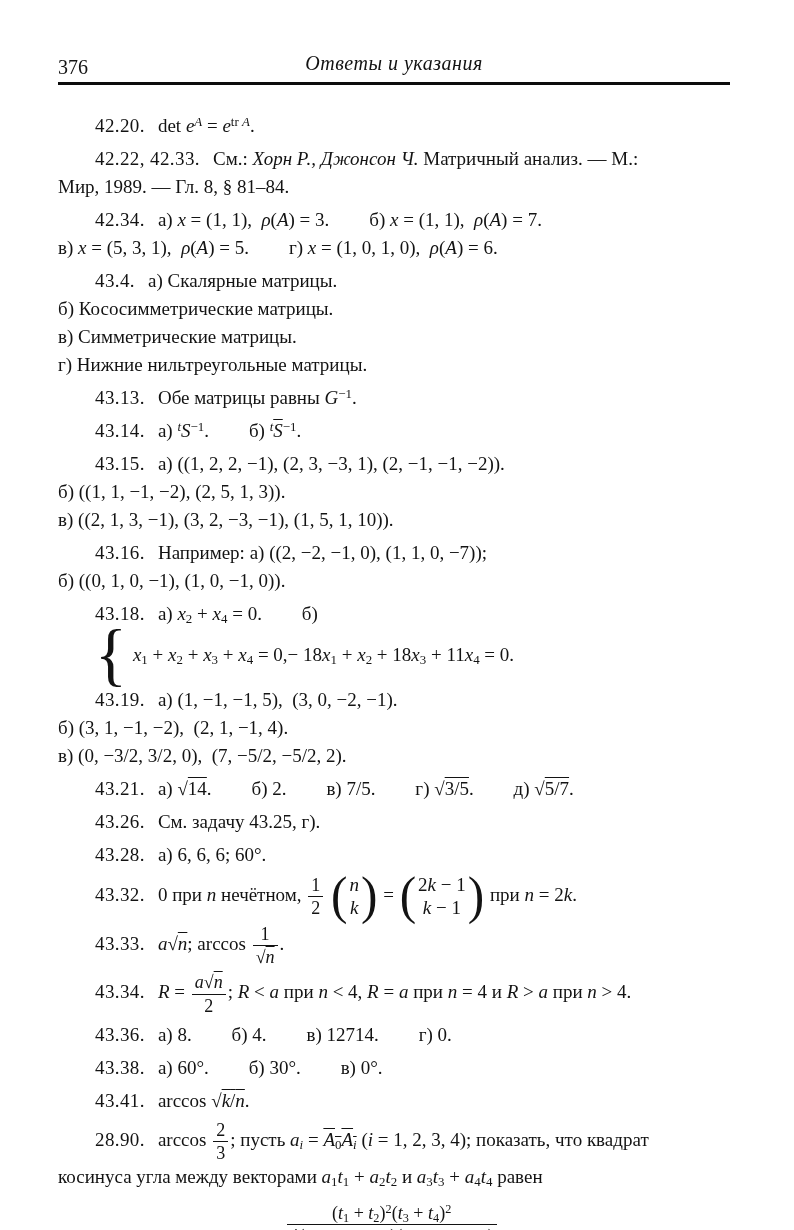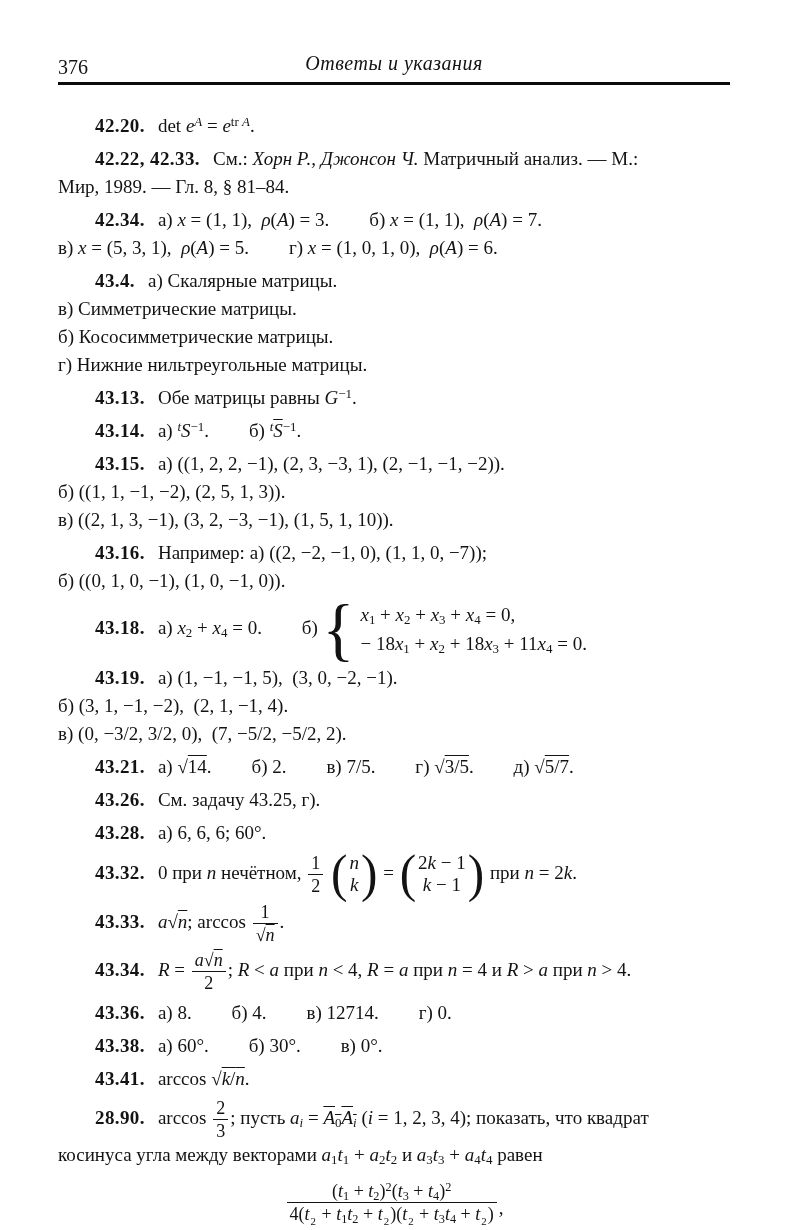--- a/index.html
+++ b/index.html
@@ -10,57 +10,57 @@
   }
   .page{position:relative;padding:52px 64px 0 58px;}
   .pg-header{position:relative;height:26px;font-size:20px;}
   .pg-num{position:absolute;left:0;top:4px;}
   .pg-title{position:absolute;left:0;right:0;top:0;text-align:center;font-style:italic;letter-spacing:0.5px;}
   .pg-rule{border-bottom:3px solid #0c0c0c;margin-top:4px;}
   .answers{margin-top:27px;font-size:19px;line-height:28px;}
   .line{margin:0;}
   .line.para{padding-left:37px;margin-top:5px;}
   .line.display{text-align:center;margin:12px 0 4px;}
-  .num{font-weight:bold;margin-right:13px;letter-spacing:0.4px;}
+  .num{font-weight:normal;margin-right:13px;letter-spacing:0.4px;}
   i{font-style:italic;}
   sup,sub{font-size:68%;line-height:0;}
   sup{vertical-align:0.45em;}
   sub{vertical-align:-0.25em;}
   .gap{display:inline-block;width:2.1em;}
   .ov{text-decoration:overline;}
   .sqrt .rad{text-decoration:overline;}
   .frac{display:inline-flex;flex-direction:column;text-align:center;vertical-align:middle;line-height:1.12;font-size:0.95em;margin:0 2px;}
   .frac .ft{border-bottom:1.4px solid #131313;padding:0 3px 1px;}
   .frac .fb{padding:1px 3px 0;}
   .binom{display:inline-flex;align-items:center;vertical-align:middle;margin:0 1px;}
   .bp{font-size:2.6em;font-weight:300;line-height:0.78;transform:scaleY(1.06);}
   .bs{display:inline-flex;flex-direction:column;text-align:center;line-height:1.18;margin:0 2px;}
   .system{display:inline-flex;align-items:center;vertical-align:middle;text-align:left;}
   .sysbrace{font-size:3.5em;font-weight:300;line-height:0.8;margin-right:6px;transform:scaleY(1.04);}
-  .syslines{display:inline-flex;flex-direction:column;line-height:1.55;font-family:Liberation Serif, serif;}
+  .syslines{display:inline-flex;flex-direction:row;line-height:1.55;font-family:Liberation Serif, serif;}
   .ss{display:inline-flex;flex-direction:column;font-size:0.6em;line-height:1.08;vertical-align:-0.45em;text-align:center;margin:0 1px;}
 </style>
 </head>
 <body>
 
 <div class="page">
   <div class="pg-header">
     <span class="pg-num">376</span>
     <span class="pg-title">Ответы и указания</span>
   </div>
   <div class="pg-rule"></div>
   <div class="answers">
       <div class="line para"><b class="num">42.20.</b><span class="body">det <i>e</i><sup><i>A</i></sup> = <i>e</i><sup>tr <i>A</i></sup>.</span></div>
       <div class="line para"><b class="num">42.22, 42.33.</b><span class="body">См.: <i>Хорн Р., Джонсон Ч.</i> Матричный анализ. — М.:</span></div>
       <div class="line cont"><span class="body">Мир, 1989. — Гл. 8, § 81–84.</span></div>
       <div class="line para"><b class="num">42.34.</b><span class="body">а) <i>x</i> = (1, 1),&nbsp; <i>ρ</i>(<i>A</i>) = 3.<span class="gap"></span>б) <i>x</i> = (1, 1),&nbsp; <i>ρ</i>(<i>A</i>) = 7.</span></div>
       <div class="line cont"><span class="body">в) <i>x</i> = (5, 3, 1),&nbsp; <i>ρ</i>(<i>A</i>) = 5.<span class="gap"></span>г) <i>x</i> = (1, 0, 1, 0),&nbsp; <i>ρ</i>(<i>A</i>) = 6.</span></div>
       <div class="line para"><b class="num">43.4.</b><span class="body">а) Скалярные матрицы.</span></div>
+      <div class="line cont"><span class="body">б) Кососимметрические матрицы.</span></div>
       <div class="line cont"><span class="body">в) Симметрические матрицы.</span></div>
-      <div class="line cont"><span class="body">б) Кососимметрические матрицы.</span></div>
       <div class="line cont"><span class="body">г) Нижние нильтреугольные матрицы.</span></div>
       <div class="line para"><b class="num">43.13.</b><span class="body">Обе матрицы равны <i>G</i><sup>−1</sup>.</span></div>
       <div class="line para"><b class="num">43.14.</b><span class="body">а) <sup><i>t</i></sup><i>S</i><sup>−1</sup>.<span class="gap"></span>б) <sup><i>t</i></sup><span class="ov"><i>S</i></span><sup>−1</sup>.</span></div>
       <div class="line para"><b class="num">43.15.</b><span class="body">а) ((1, 2, 2, −1), (2, 3, −3, 1), (2, −1, −1, −2)).</span></div>
       <div class="line cont"><span class="body">б) ((1, 1, −1, −2), (2, 5, 1, 3)).</span></div>
       <div class="line cont"><span class="body">в) ((2, 1, 3, −1), (3, 2, −3, −1), (1, 5, 1, 10)).</span></div>
       <div class="line para"><b class="num">43.16.</b><span class="body">Например: а) ((2, −2, −1, 0), (1, 1, 0, −7));</span></div>
       <div class="line cont"><span class="body">б) ((0, 1, 0, −1), (1, 0, −1, 0)).</span></div>
       <div class="line para"><b class="num">43.18.</b><span class="body">а) <i>x</i><sub>2</sub> + <i>x</i><sub>4</sub> = 0.<span class="gap"></span>б) <span class="system">
             <span class="sysbrace">{</span>

